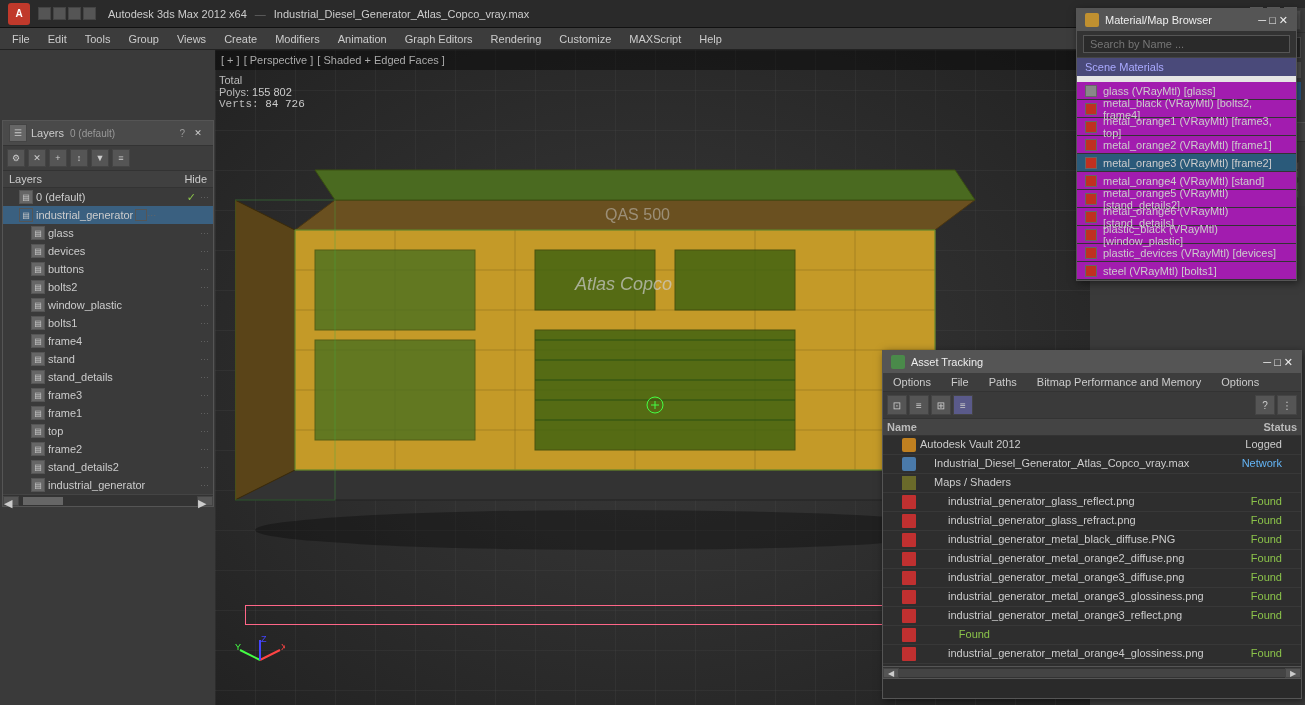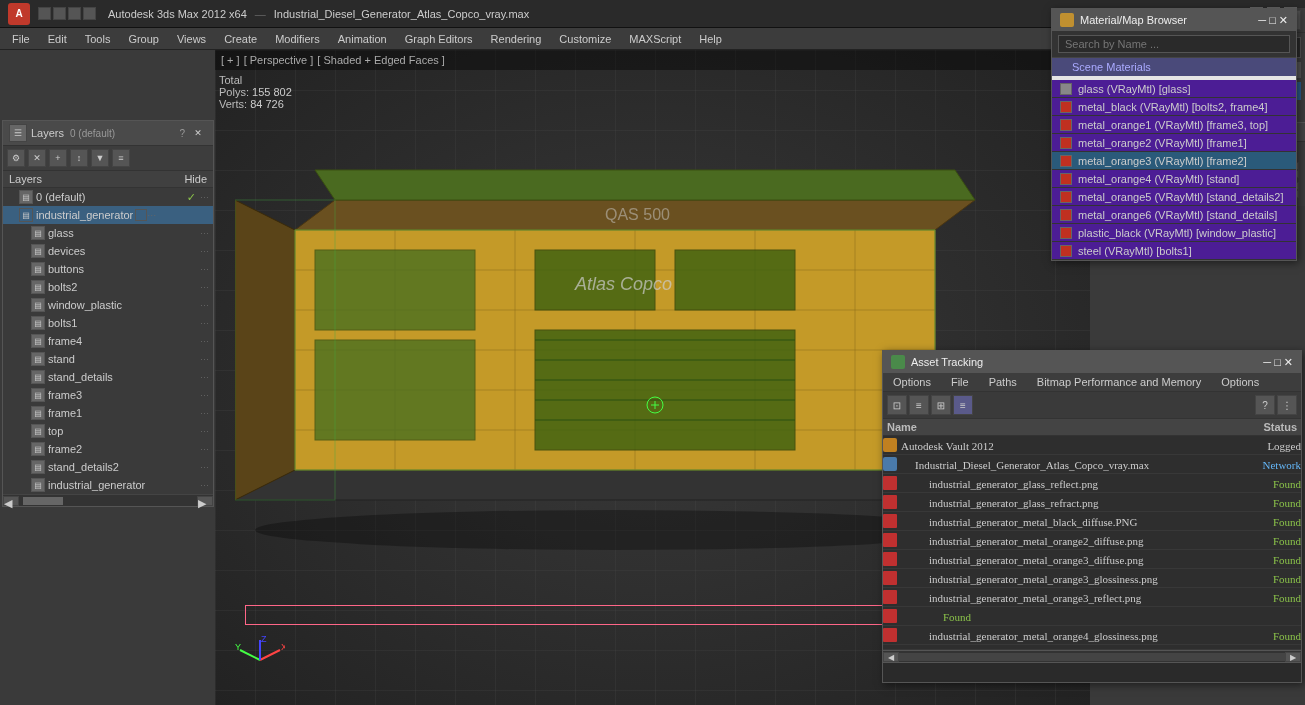--- a/index.html
+++ b/index.html
@@ -170,22 +170,22 @@
       bottom: 20px; left: 20px;
       width: 50px; height: 50px;
       color: #fff;
       font-size: 10px;
     }
 
     
     #mat-browser {
       position: absolute;
       top: 8px; right: 8px;
-      width: 246px;
-      background: #4c1d95;
+      width: 221px;
+      background: #a21caf;
       border: 1px solid #555;
       box-shadow: 2px 2px 8px rgba(0,0,0,0.5);
       z-index: 10;
     }
     #mat-browser-title {
       background: #555;
       padding: 4px 8px;
       display: flex; align-items: center;
       justify-content: space-between;
       font-size: 11px; color: #eee;
@@ -205,24 +205,24 @@
     #mat-search input {
       width: 100%;
       background: #2a2a2a;
       border: 1px solid #555;
       color: #ccc;
       padding: 2px 6px;
       font-size: 11px;
     }
     #mat-section-title {
       background: #4a4a7a;
-      padding: 3px 20px;
+      padding: 3px 8px;
       font-size: 11px;
       color: #aaf;
-      border-bottom: 4px solid #e5e5e5;
+      border-bottom: 6px solid #e5e5e5;
     }
     .mat-item {
       display: flex;
       align-items: center;
       padding: 2px 8px;
       font-size: 11px;
       color: #ccc;
       height: 18px;
       border-bottom: 1px solid #333;
     }
@@ -371,26 +371,25 @@
       border-bottom: 1px solid #333;
       font-size: 11px;
       font-weight: bold;
       color: #bbb;
       padding: 2px 4px;
     }
     #asset-table-header .col-name { flex: 1; }
     #asset-table-header .col-status { width: 70px; text-align: right; }
     #asset-rows { background: #2e2e2e; max-height: 230px; overflow-y: auto; }
     .asset-row {
-      display: flex; align-items: flex-end;
-      padding: 2px 0;
+      display: flex; align-items: flex-start;
+      padding: 2px 19px;
       border-bottom: 1px solid #383838;
       font-size: 11px;
       color: #ccc;
-      font-family: Liberation Serif, serif;
     }
     .asset-row .row-icon {
       width: 14px; height: 14px;
       margin-right: 4px;
       flex-shrink: 0;
     }
     .asset-row .row-name { flex: 1; color: #ccc; }
     .asset-row .row-status { width: 70px; text-align: right; font-size: 11px; }
     .asset-row.indent1 .row-name { padding-left: 14px; }
     .asset-row.indent2 .row-name { padding-left: 28px; }
@@ -637,21 +636,21 @@
   <div id="viewport-canvas">
     <div id="vp-top">
       <span>[ + ]</span>
       <span>[ Perspective ]</span>
       <span>[ Shaded + Edged Faces ]</span>
     </div>
 
     <div style="position:absolute;top:24px;left:4px;font-size:11px;">
       <div style="color:#bbb;">Total</div>
       <div style="color:#bbb;">Polys: <span style="color:#ccc;">155 802</span></div>
-      <div style="color:#bbb;">Verts: <span style="color:#ccc;">84 726</span></div>
+      <div style="color:#bbb;font-family:Liberation Mono, monospace;">Verts: <span style="color:#ccc;">84 726</span></div>
     </div>
 
     <svg id="gen-svg" width="780" height="440" viewBox="0 0 780 440">
 
       <ellipse cx="380" cy="420" rx="360" ry="20" fill="rgba(0,0,0,0.3)"></ellipse>
 
       <polygon points="40,360 720,360 760,390 0,390" fill="#333" stroke="#222" stroke-width="1"></polygon>
 
       <polygon points="60,120 700,120 740,90 100,90" fill="#6a5020" stroke="#4a3510" stroke-width="1"></polygon>
 
@@ -758,20 +757,24 @@
     <div class="mat-item">
       <div class="mat-color-box" style="background:#c03020;"></div>
       <span>metal_orange6 (VRayMtl) [stand_details]</span>
     </div>
     <div class="mat-item">
       <div class="mat-color-box" style="background:#c03020;"></div>
       <span>plastic_black (VRayMtl) [window_plastic]</span>
     </div>
     <div class="mat-item">
       <div class="mat-color-box" style="background:#c03020;"></div>
+      <span>plastic_devices (VRayMtl) [devices]</span>
+    </div>
+    <div class="mat-item">
+      <div class="mat-color-box" style="background:#c03020;"></div>
       <span>steel (VRayMtl) [bolts1]</span>
     </div>
   </div>
 </div>
 
 <div id="modifier-panel" style="position:absolute;top:8px;right:0;width:215px;background:#3d3d3d;border-left:1px solid #222;">
   <div class="mod-toolbar">
     <div class="mod-tool-btn">⊡</div>
     <div class="mod-tool-btn">↕</div>
     <div class="mod-tool-btn">⊞</div>
@@ -859,20 +862,25 @@
       <span class="row-name">Autodesk Vault 2012</span>
       <span class="row-status status-logged">Logged</span>
     </div>
 
     <div class="asset-row indent1">
       <div class="row-icon" style="background:#4a7aaa;border-radius:2px;"></div>
       <span class="row-name">Industrial_Diesel_Generator_Atlas_Copco_vray.max</span>
       <span class="row-status status-network">Network</span>
     </div>
 
+    <div class="asset-row indent1">
+      <div class="row-icon" style="background:#6a6a2a;"></div>
+      <span class="row-name">Maps / Shaders</span>
+      <span class="row-status"></span>
+    </div>
 
     <div class="asset-row indent2">
       <div class="row-icon" style="background:#c03030;border-radius:1px;"></div>
       <span class="row-name">industrial_generator_glass_reflect.png</span>
       <span class="row-status status-found">Found</span>
     </div>
     <div class="asset-row indent2">
       <div class="row-icon" style="background:#c03030;border-radius:1px;"></div>
       <span class="row-name">industrial_generator_glass_refract.png</span>
       <span class="row-status status-found">Found</span>

